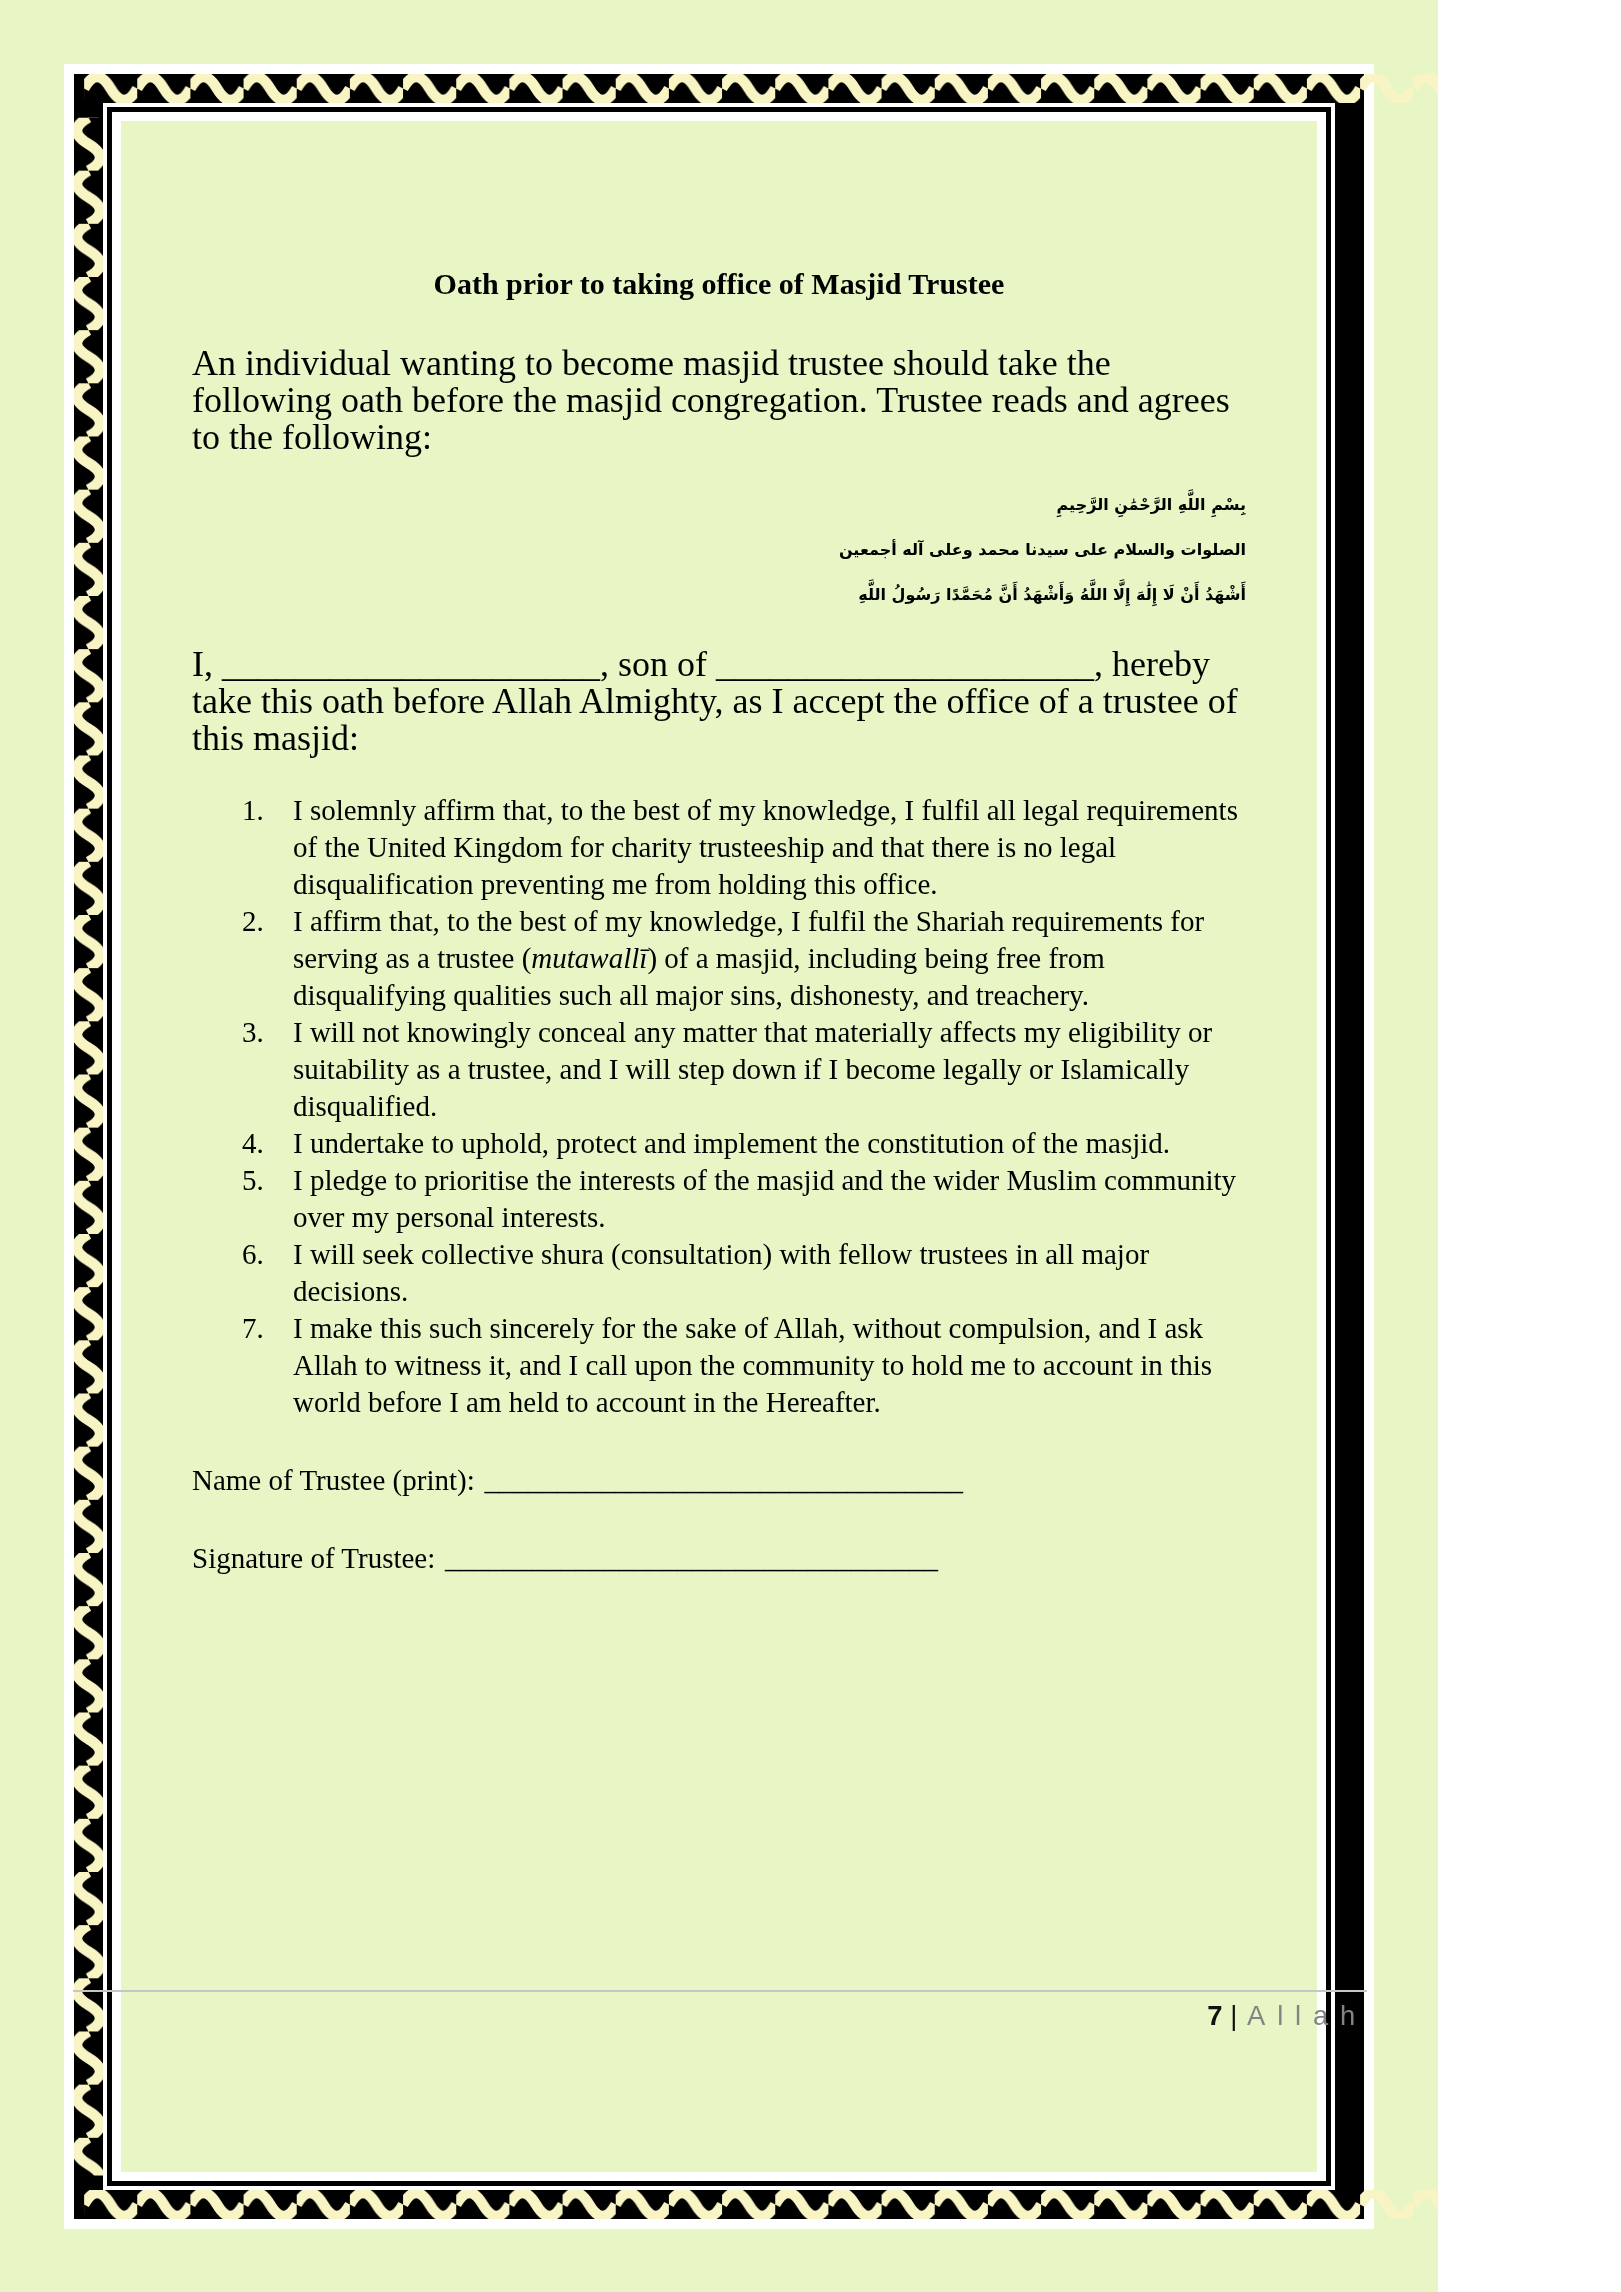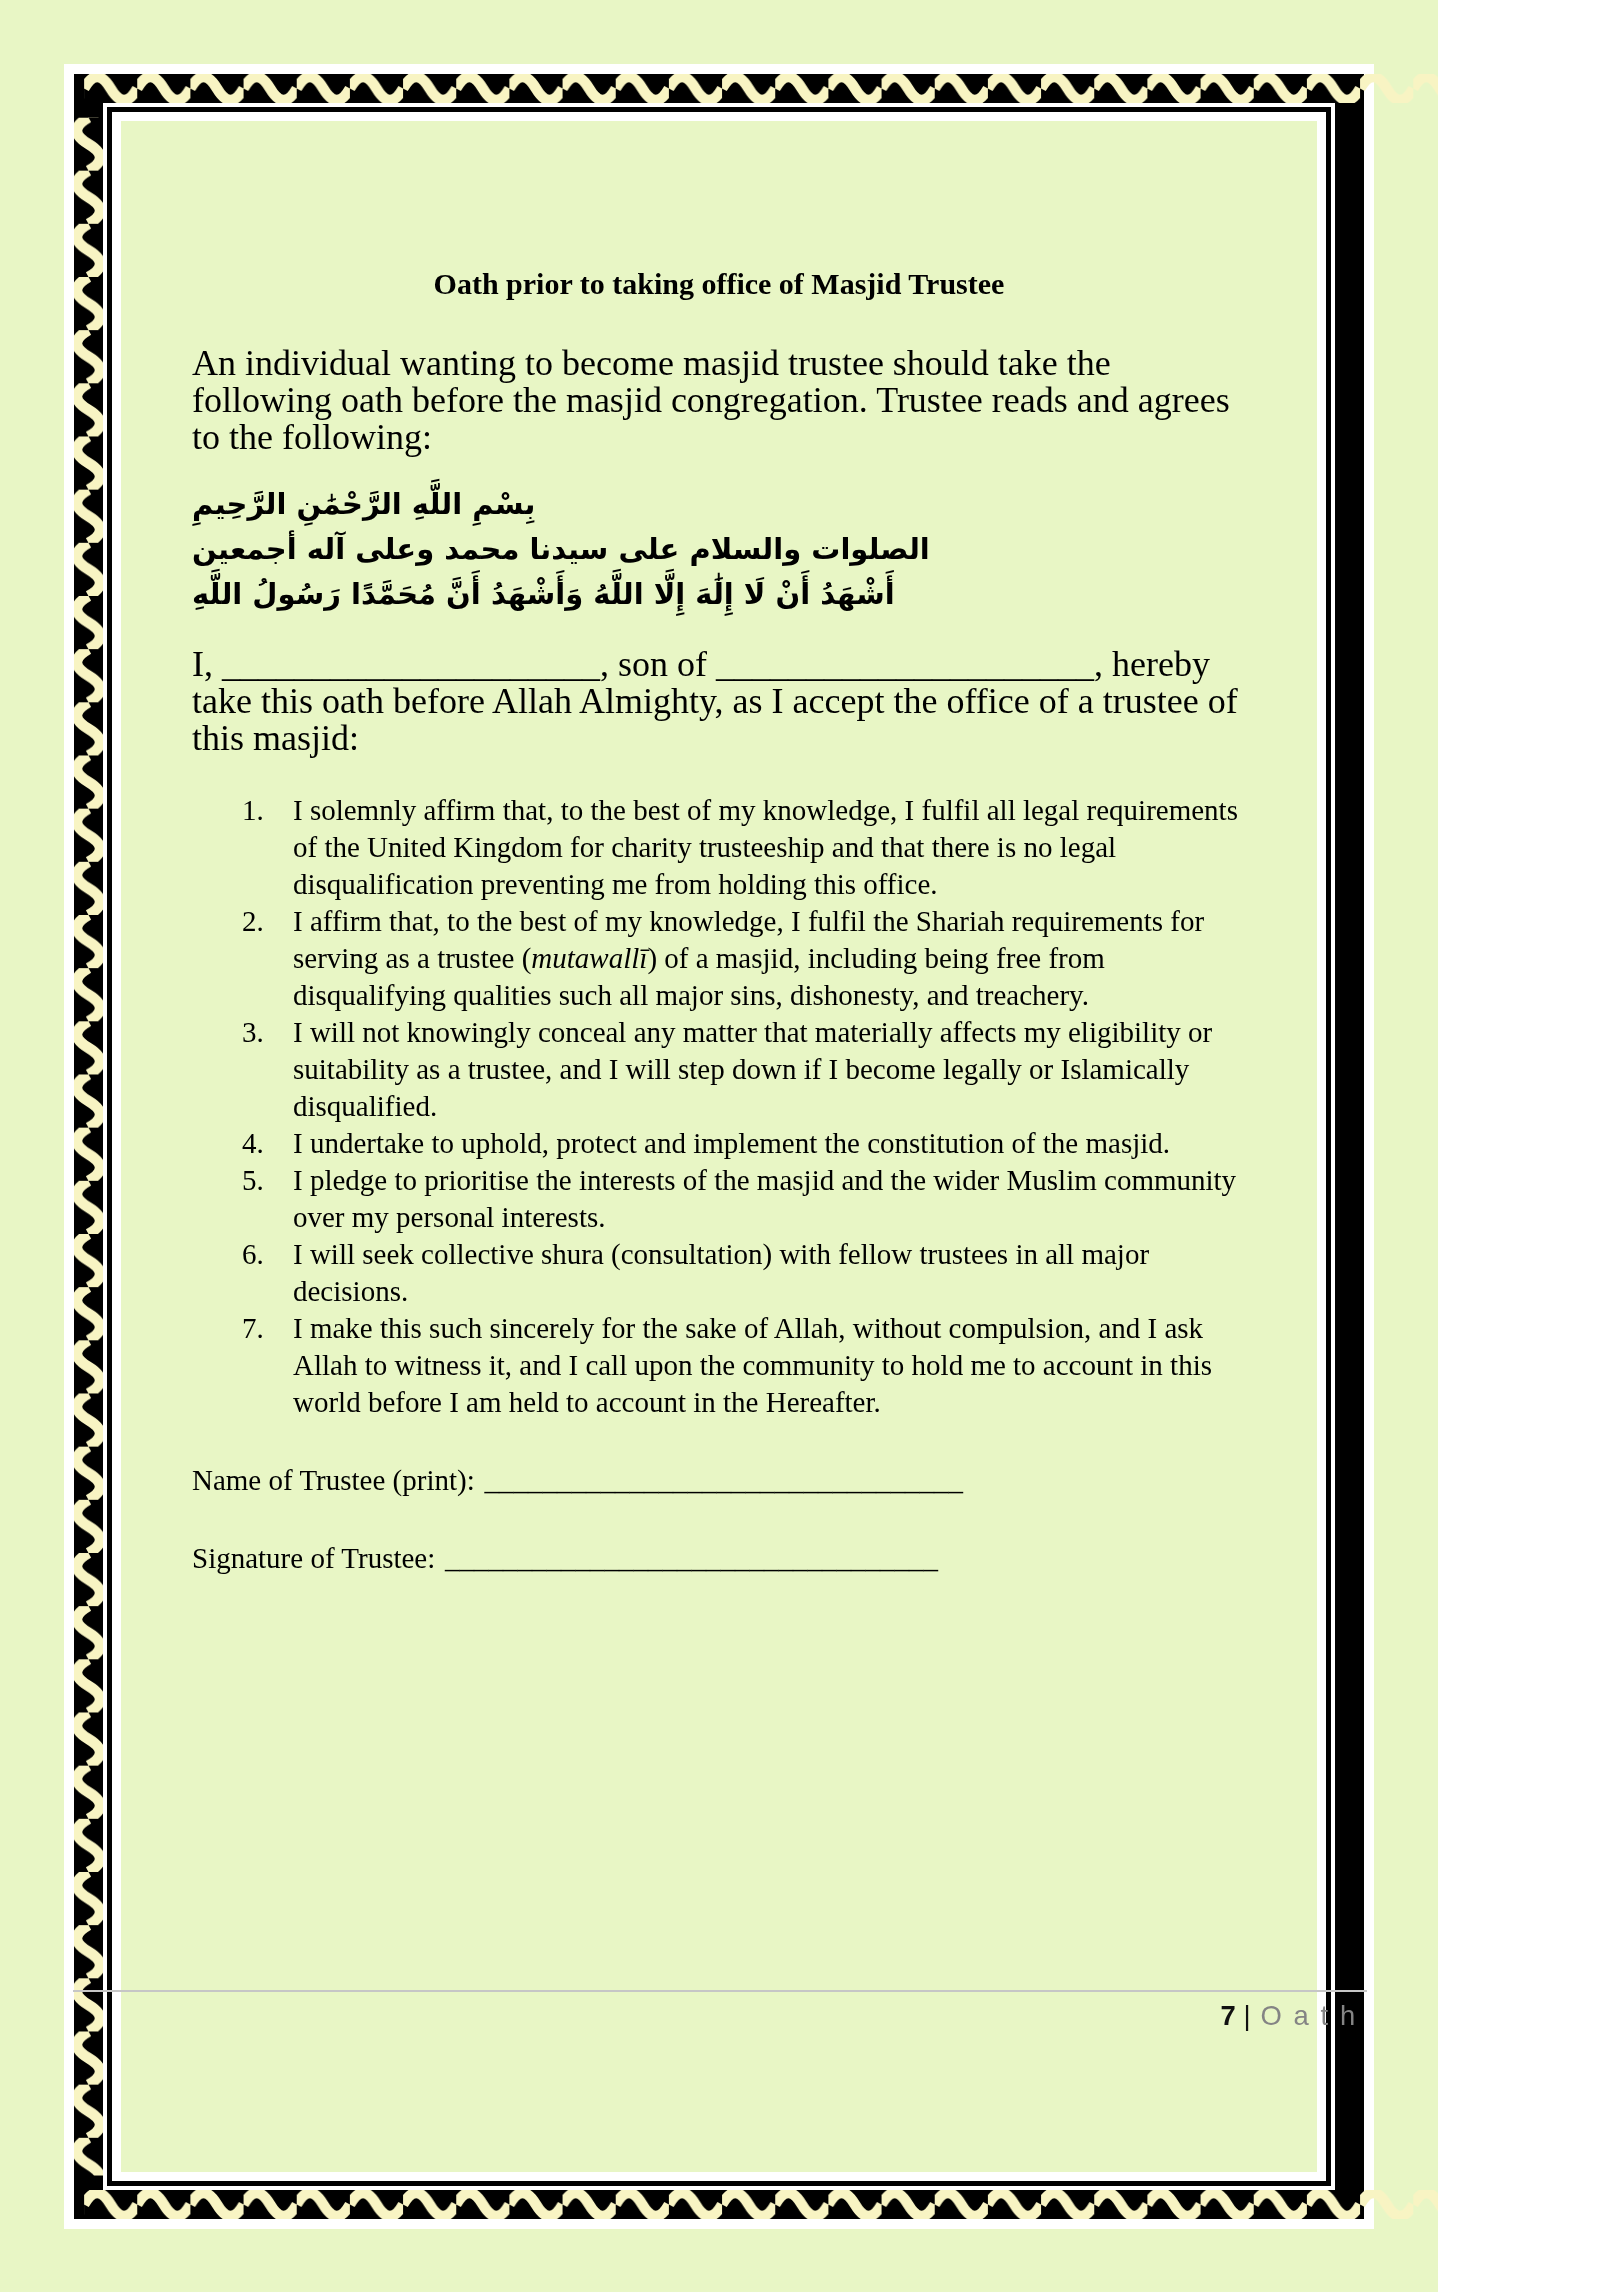--- a/index.html
+++ b/index.html
@@ -33,24 +33,24 @@
     line-height: 37px;
     font-weight: bold;
     text-align: center;
   }
   .body-text { font-size: 36px; line-height: 37px; }
   .intro { margin: 43px 0 0 0; }
   .arabic {
     margin-top: 25.5px;
     font-family: "DejaVu Sans", sans-serif;
     font-weight: bold;
-    font-size: 29px;
+    font-size: 16px;
     line-height: 45px;
     direction: rtl;
-    text-align: left;
+    text-align: right;
   }
   .oath-open { margin: 29px 0 0 0; }
   .blank { white-space: nowrap; text-align: right; }
 
   ol.oath-list {
     margin: 35px 0 0 0;
     padding: 0 0 0 101px;
     list-style: none;
     counter-reset: oath;
   }
@@ -150,17 +150,17 @@
 
 
       <p class="field field-name"><span>Name of Trustee (print):</span><span class="blank-run">_________________________________</span></p>
 
       <p class="field field-sig"><span>Signature of Trustee:</span><span class="blank-run">__________________________________</span></p>
 
     </div>
   </div>
 
   <div class="footer">
-    <span class="pnum">7</span><span class="pipe">|</span><span class="plabel">Oath</span>
+    <span class="pnum">7</span><span class="pipe">|</span><span class="plabel">Allah</span>
   </div>
 
 </div>
 
 
 </body></html>

